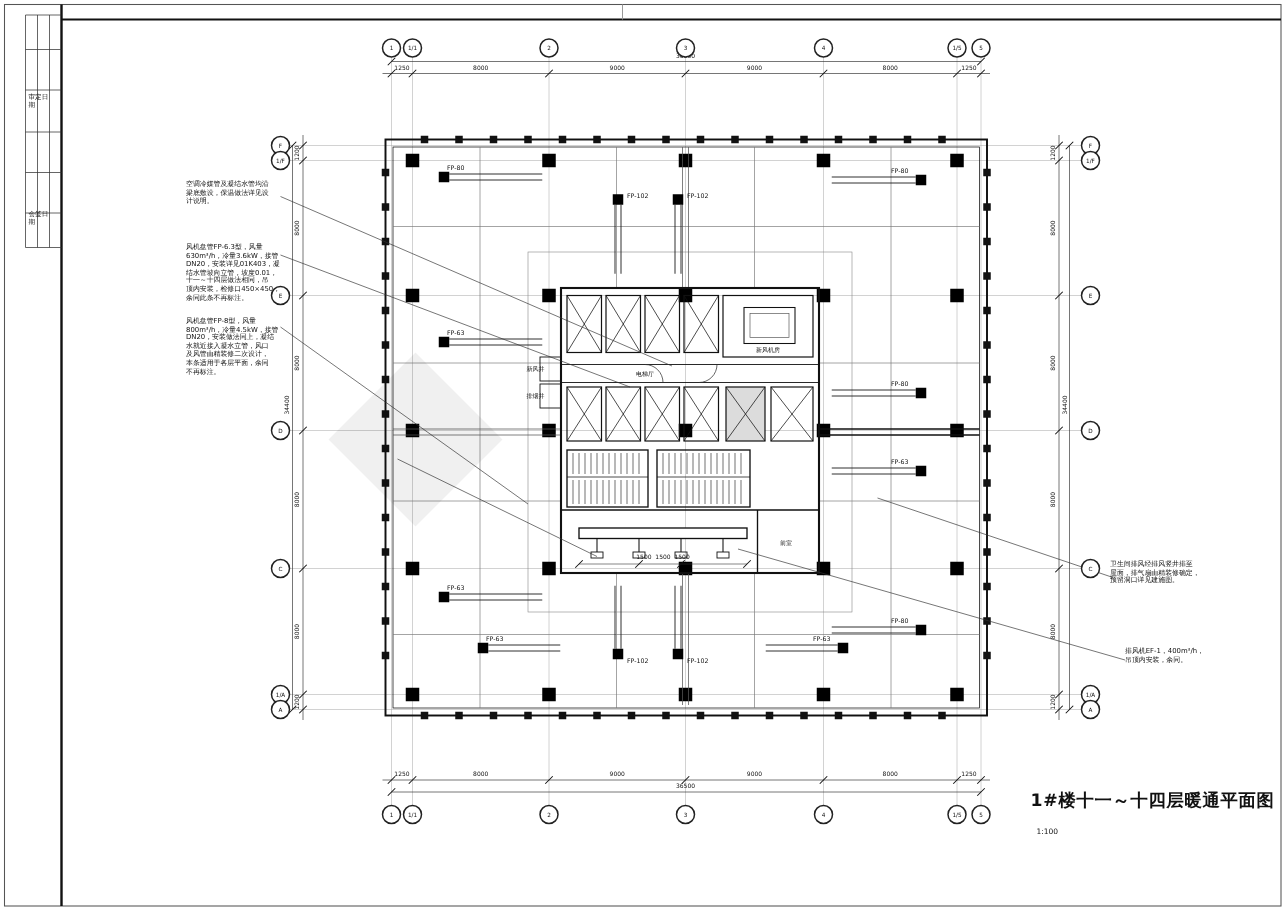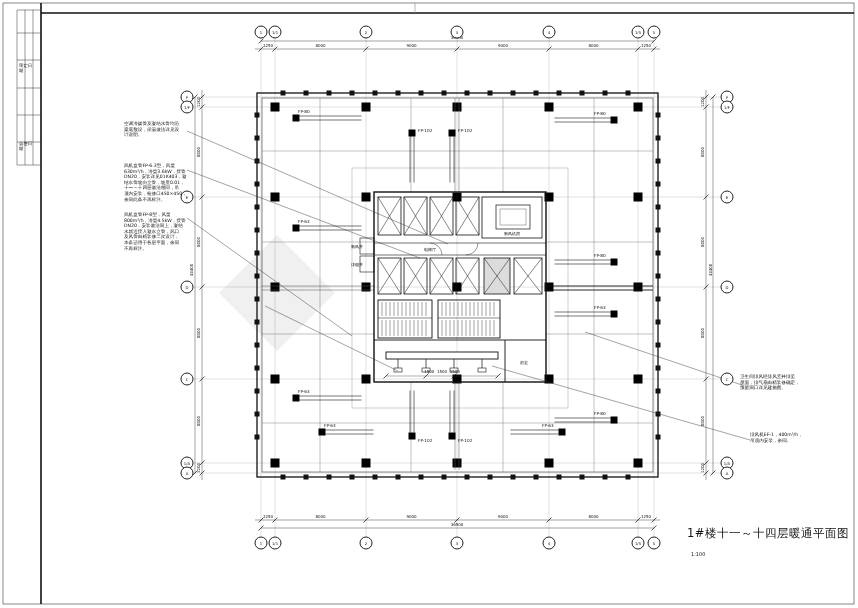--- a/index.html
+++ b/index.html
@@ -10,21 +10,21 @@
   .lbl{position:absolute;font-size:4px;color:#111;white-space:pre;transform:translate(-50%,-50%);}
   .vlbl{position:absolute;font-size:4px;color:#111;white-space:pre;transform:translate(-50%,-50%) rotate(-90deg);}
   .ulbl{position:absolute;font-size:4.2px;color:#111;white-space:pre;}
   .bubble{position:absolute;width:11px;height:11px;border:0.8px solid #222;border-radius:50%;
           background:#fff;display:flex;align-items:center;justify-content:center;
           font-size:3.8px;color:#111;transform:translate(-50%,-50%);}
   .note{position:absolute;font-size:4.6px;line-height:1.22;color:#111;white-space:pre-line;z-index:6;}
   .tinycell{position:absolute;font-size:4.4px;line-height:1.15;color:#111;width:16px;
             word-break:break-all;z-index:6;}
   #title-block{position:absolute;left:687px;top:522px;z-index:6;color:#111;}
-  #title-text{font-size:11.5px;font-weight:400;letter-spacing:.5px;}
+  #title-text{font-size:11.5px;font-weight:700;letter-spacing:.5px;}
   #title-scale{font-size:5px;font-weight:400;margin-left:4px;}
   #wm-text{position:absolute;left:305px;top:232px;font-size:92px;font-weight:700;
            color:#e0e0e0;letter-spacing:16px;z-index:8;pointer-events:none;
            mix-blend-mode:multiply;opacity:.55;}
   #wm-diamond{position:absolute;left:236px;top:252px;width:82px;height:82px;background:#e3e3e3;
            transform:rotate(45deg);z-index:8;pointer-events:none;mix-blend-mode:multiply;opacity:.55;}
 </style>
 </head>
 <body>
 

